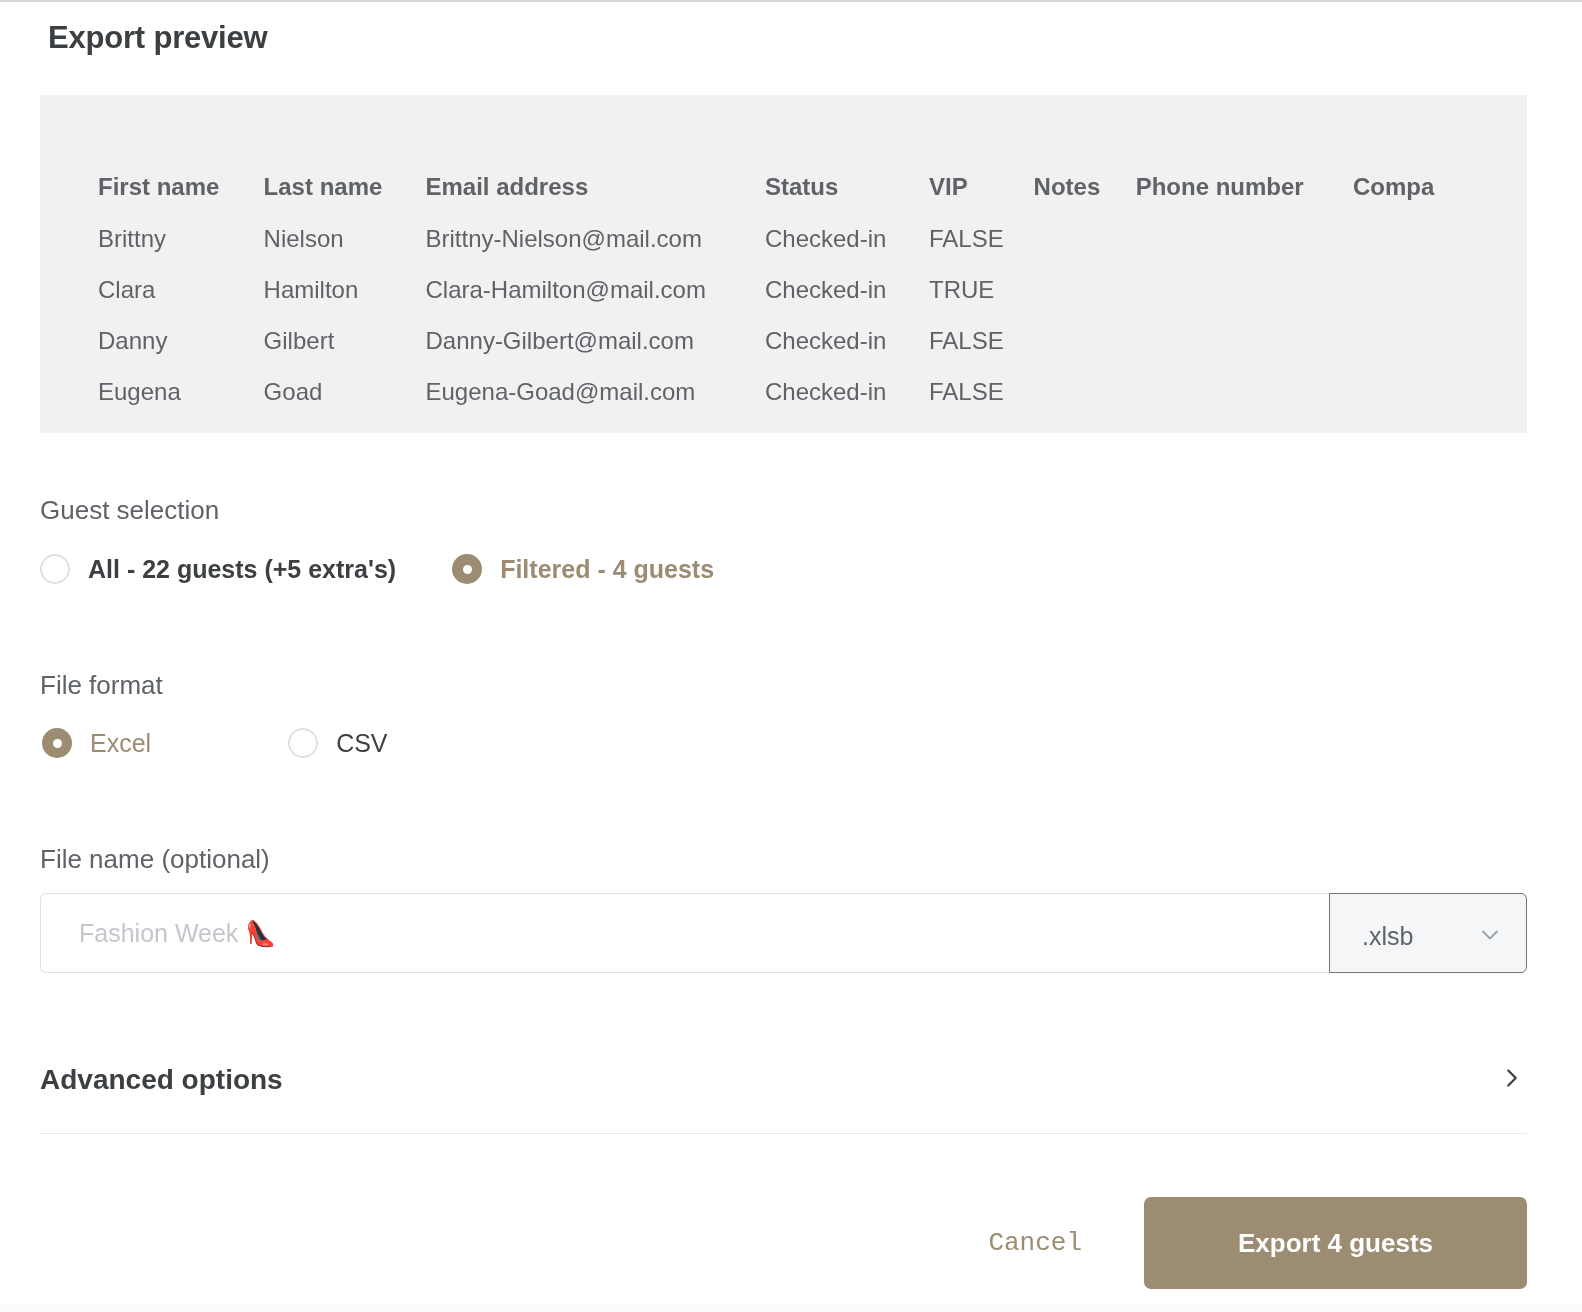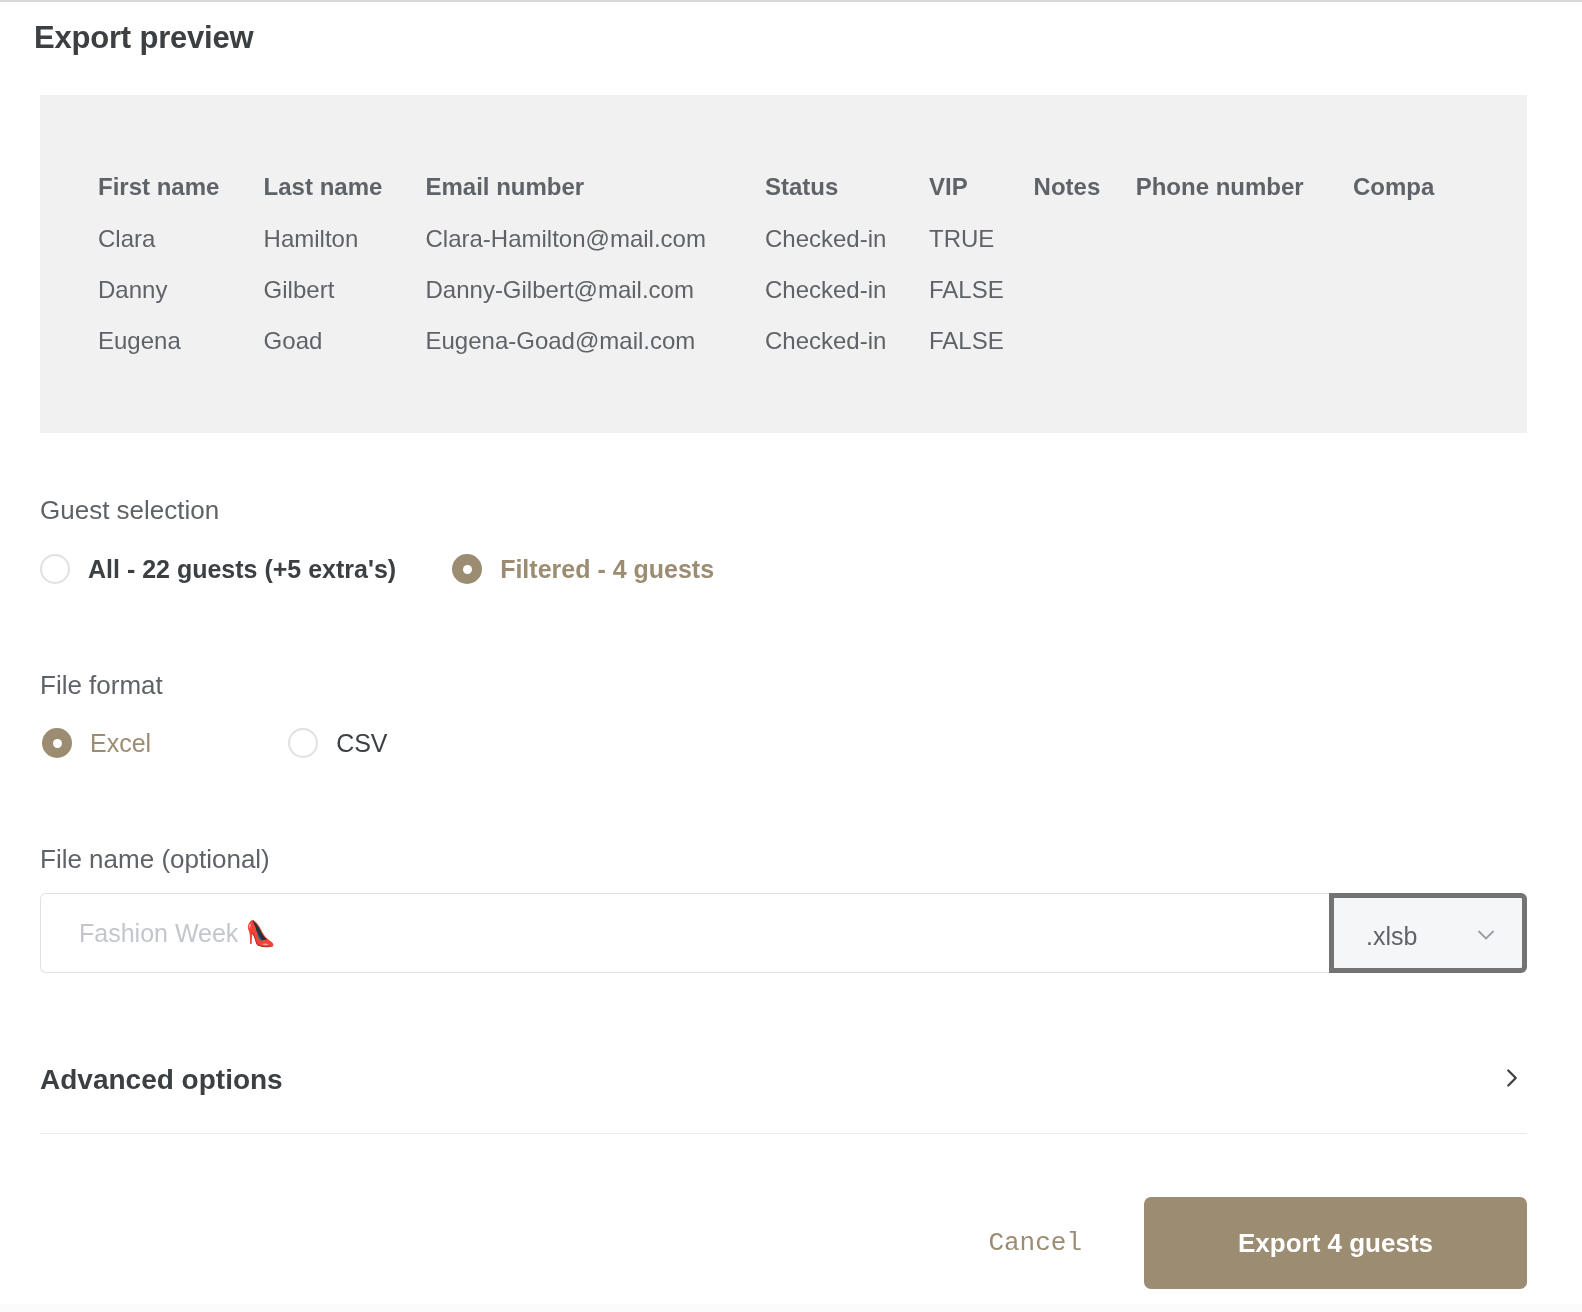--- a/index.html
+++ b/index.html
@@ -11,21 +11,21 @@
     overflow: hidden;
   }
   body {
     border-top: 2px solid #d6d8dc;
     position: relative;
   }
 
   
   .modal-title {
     position: absolute;
-    left: 34px;
+    left: 48px;
     top: 18px;
     font-size: 31px;
     font-weight: bold;
     color: #3c4043;
     letter-spacing: -0.2px;
   }
 
   
   .preview-panel {
     position: absolute;
@@ -139,21 +139,21 @@
     font-family: "Liberation Sans", sans-serif;
     font-size: 25px;
     color: #3c4043;
     padding: 0 38px;
     outline: none;
   }
   .filename-input::placeholder { color: #c3c7cc; }
   .ext-select {
     width: 198px;
     height: 80px;
-    border: 5px solid #737373;
+    border: 1px solid #737373;
     border-radius: 0 6px 6px 0;
     background: #f5f6f8;
     display: flex;
     align-items: center;
     justify-content: space-between;
     padding: 7px 22px 0 32px;
     cursor: pointer;
   }
   .ext-value { font-size: 25px; color: #5f6368; }
 
@@ -230,29 +230,39 @@
 <body>
 
 <div class="modal-title">Export preview</div>
 
 <div class="preview-panel">
   <table class="preview-table">
     <thead>
       <tr>
         <th class="col-first">First name</th>
         <th class="col-last">Last name</th>
-        <th class="col-email">Email number</th>
+        <th class="col-email">Email address</th>
         <th class="col-status">Status</th>
         <th class="col-vip">VIP</th>
         <th class="col-notes">Notes</th>
         <th class="col-phone">Phone number</th>
         <th class="col-company">Compa</th>
       </tr>
     </thead>
     <tbody>
+      <tr>
+        <td>Brittny</td>
+        <td>Nielson</td>
+        <td>Brittny-Nielson@mail.com</td>
+        <td>Checked-in</td>
+        <td>FALSE</td>
+        <td></td>
+        <td></td>
+        <td></td>
+      </tr>
       <tr>
         <td>Clara</td>
         <td>Hamilton</td>
         <td>Clara-Hamilton@mail.com</td>
         <td>Checked-in</td>
         <td>TRUE</td>
         <td></td>
         <td></td>
         <td></td>
       </tr>

